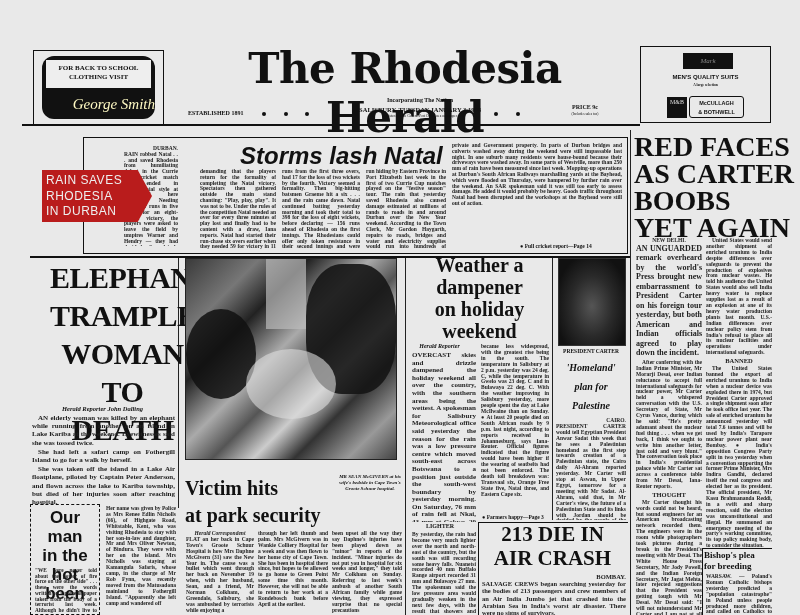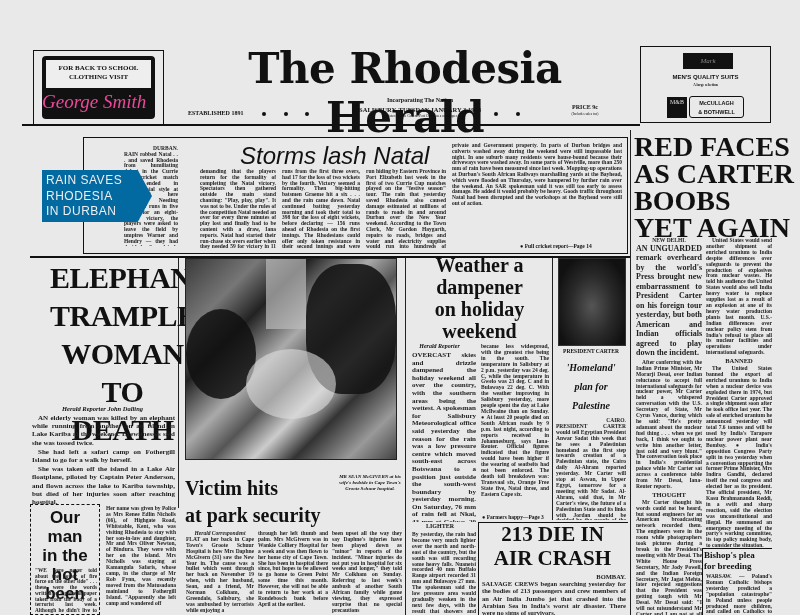--- a/index.html
+++ b/index.html
@@ -6,42 +6,42 @@
   html, body { width: 800px; height: 615px; overflow: hidden; background: #e9e9e9; }
   body { position: relative; font-family: "Liberation Serif", serif; color: #111; }
   .abs { position: absolute; }
   .col-text { font-size: 6.2px; line-height: 6.6px; text-align: justify; font-weight: bold; color: #222; overflow: hidden; }
   .col-text p { text-indent: 6px; margin-bottom: 1px; }
   .hline { position: absolute; background: #111; }
   .vline { position: absolute; background: #222; }
 
   
   #ad-left { left: 33px; top: 50px; width: 131px; height: 75px; border: 1.5px solid #111; padding: 5px 8px; }
-  #ad-left .inner { background: #111; width: 100%; height: 100%; border-radius: 4px; position: relative; }
+  #ad-left .inner { background: #111; width: 100%; height: 100%; border-radius: 12px; position: relative; }
   #ad-left .top { position: absolute; left: 4px; right: 4px; top: 4px; height: 28px; background: #eee; text-align: center; font-size: 7px; font-weight: bold; line-height: 9px; padding-top: 4px; }
-  #ad-left .brand { position: absolute; left: 0; right: 0; bottom: 6px; text-align: left; color: #ec4899; font-style: italic; font-size: 19px; }
+  #ad-left .brand { position: absolute; left: 0; right: 0; bottom: 6px; text-align: right; color: #fef9c3; font-style: italic; font-size: 15px; }
   #title { left: 220px; top: 44px; width: 370px; text-align: center; font-size: 42px; font-weight: bold; letter-spacing: -0.5px; font-family: "DejaVu Serif", serif; }
   #established { left: 188px; top: 110px; font-size: 6px; font-weight: bold; }
   .dot { position: absolute; width: 4px; height: 4px; border-radius: 50%; background: #111; }
   #incorporating { left: 360px; top: 97px; width: 120px; text-align: center; font-size: 6px; font-weight: bold; }
   #dateline { left: 330px; top: 106px; width: 180px; text-align: center; font-size: 6.5px; font-weight: bold; }
   #registered { left: 350px; top: 114px; width: 140px; text-align: center; font-size: 3.5px; }
   #price { left: 560px; top: 104px; width: 50px; text-align: center; font-size: 6px; font-weight: bold; }
   #price-note { left: 560px; top: 112px; width: 50px; text-align: center; font-size: 3.5px; }
   #ad-right { left: 640px; top: 46px; width: 131px; height: 77px; border: 1.5px solid #111; }
   #ad-right .label { position: absolute; left: 42px; top: 6px; width: 50px; height: 16px; background: #111; color: #888; font-size: 7px; text-align: center; line-height: 16px; font-style: italic; }
   #ad-right .suits { position: absolute; left: 0; right: 0; top: 27px; text-align: center; font-size: 6px; font-weight: bold; font-family: "Liberation Sans", sans-serif; }
   #ad-right .sel { position: absolute; left: 0; right: 0; top: 36px; text-align: center; font-size: 3.5px; font-weight: bold; }
   #ad-right .mb { position: absolute; left: 26px; top: 50px; width: 20px; height: 21px; background: #111; color: #ddd; font-size: 6px; text-align: center; line-height: 10px; }
   #ad-right .mcc { position: absolute; left: 48px; top: 49px; width: 55px; height: 22px; border: 1px solid #111; border-radius: 3px; text-align: center; font-size: 5.5px; font-weight: bold; line-height: 9px; padding-top: 2px; font-family: "Liberation Sans", sans-serif; }
 
   
   #storms-box { left: 83px; top: 137px; width: 545px; height: 117px; border: 1.5px solid #111; }
-  #storms-headline { left: 240px; top: 142px; font-size: 24px; font-weight: normal; font-style: italic; font-family: "Liberation Sans", sans-serif; }
-  #rain-badge { left: 42px; top: 170px; width: 110px; height: 52px; background: #0369a1; color: #eee; font-family: "Liberation Sans", sans-serif; font-size: 12px; line-height: 15.5px; padding: 3px 0 0 4px; letter-spacing: 0.5px; clip-path: polygon(0 0, 87% 0, 100% 50%, 87% 100%, 0 100%); }
+  #storms-headline { left: 240px; top: 142px; font-size: 24px; font-weight: bold; font-style: italic; font-family: "Liberation Sans", sans-serif; }
+  #rain-badge { left: 42px; top: 170px; width: 110px; height: 52px; background: #b91c1c; color: #eee; font-family: "Liberation Sans", sans-serif; font-size: 12px; line-height: 15.5px; padding: 3px 0 0 4px; letter-spacing: 0.5px; clip-path: polygon(0 0, 87% 0, 100% 50%, 87% 100%, 0 100%); }
 
   
   #redfaces-headline { left: 634px; top: 133px; width: 166px; text-align: left; font-size: 28px; font-weight: bold; line-height: 27px; }
 
   
   #elephant-headline { left: 42px; top: 259px; width: 145px; text-align: center; font-size: 30px; font-weight: bold; line-height: 38px; letter-spacing: -0.5px; margin-left: 8px; }
   #elephant-byline { left: 30px; top: 405px; width: 145px; text-align: center; font-size: 6.5px; font-style: italic; font-weight: bold; }
 
   #hotspot-box { left: 30px; top: 504px; width: 70px; height: 111px; border: 1.5px dashed #111; }
   #hotspot-headline { left: 33px; top: 508px; width: 64px; text-align: center; font-size: 17px; font-weight: bold; line-height: 19px; font-family: "Liberation Sans", sans-serif; }

